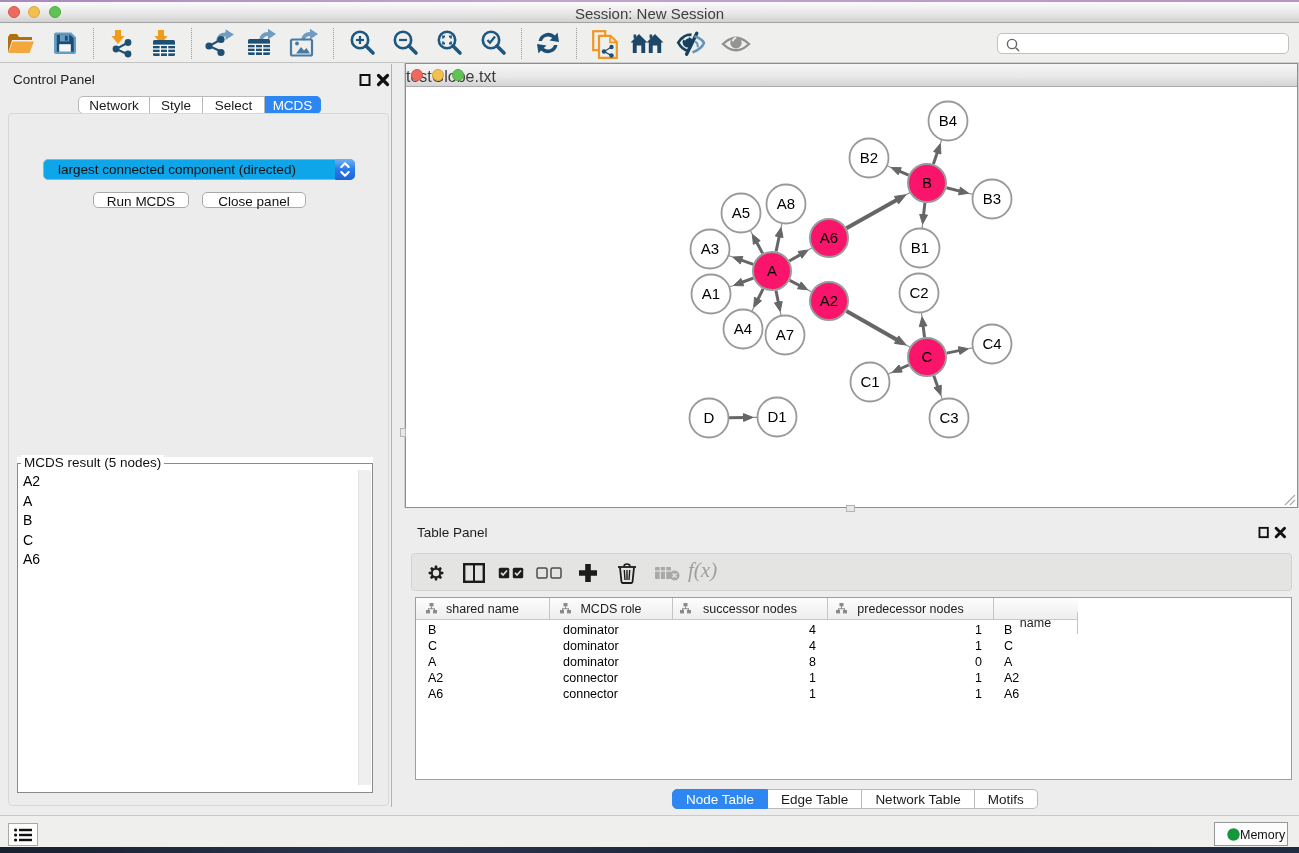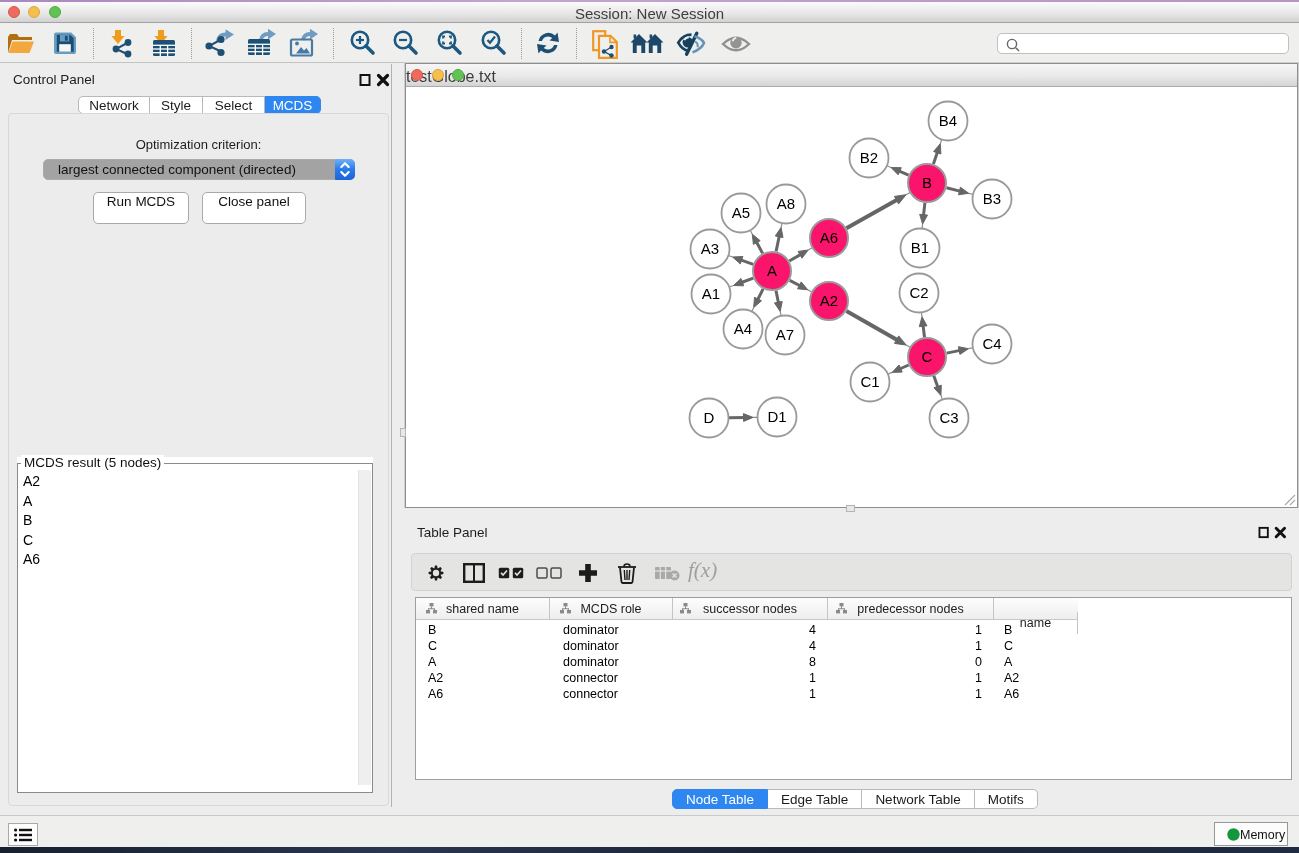--- a/index.html
+++ b/index.html
@@ -17,23 +17,23 @@
 
 #cp{left:0;top:64px;width:392px;height:743px;background:#ededed;border-right:1px solid #b2b2b2;}
 #cp .hdr{position:absolute;left:13px;top:8px;font-size:13.5px;color:#1d1d1d;}
 .tabrow{position:absolute;display:flex;font-size:13.5px;color:#1b1b1b;border-radius:9px;}
 .tab{background:#fff;border:1px solid #b9b9b9;border-left:none;padding:0 13px;height:18px;line-height:17px;text-align:center;}
 .tab.first{border-left:1px solid #b9b9b9;border-radius:5px 0 0 5px;}
 .tab.last{border-radius:0 5px 5px 0;}
 .tab.sel{background:#2e87f0;border-color:#2e87f0;color:#fff;}
 #cppanel{left:8px;top:49px;width:381px;height:693px;background:#ececec;border:1px solid #d8d8d8;border-radius:4px;}
 #optlab{left:0;width:100%;top:23px;text-align:center;font-size:13px;color:#1d1d1d;}
-#dropdown{left:34px;top:45px;width:312px;height:21px;background:#a3a3a3;border:1px solid #ababab;border-radius:5px;font-size:13.5px;color:#111;line-height:19px;text-align:left;padding-left:14px;}
+#dropdown{left:34px;top:45px;width:312px;height:21px;background:#0ea5e9;border:1px solid #ababab;border-radius:5px;font-size:13.5px;color:#111;line-height:19px;text-align:left;padding-left:14px;}
 #dropbtn{right:-1px;top:-1px;width:20px;height:21px;border-radius:1px 5px 5px 1px;background:linear-gradient(#6cb1f8,#2a7bea 50%,#1c63d8);}
-.btn{position:absolute;height:32px;background:#fff;border:1px solid #aaa;border-radius:5px;font-size:13.5px;color:#111;text-align:center;line-height:18px;}
+.btn{position:absolute;height:16px;background:#fff;border:1px solid #aaa;border-radius:5px;font-size:13.5px;color:#111;text-align:center;line-height:18px;}
 #resultbox{left:8px;top:343px;width:356px;height:336px;background:#fff;}
 #resultbox .bd{position:absolute;left:0;top:6px;right:0;bottom:0;border:1px solid #8a8a8a;}
 #resultbox .leg{position:absolute;left:4px;top:-2px;padding:0 3px;background:#fff;font-size:13.5px;color:#111;}
 #resultbox .items{position:absolute;left:6px;top:15px;font-size:14px;color:#000;line-height:19.5px;}
 #resultbox .sb{position:absolute;right:2px;top:13px;width:13px;height:315px;background:#efefef;border-left:1px solid #e2e2e2;}
 
 #netwin{left:405px;top:63px;width:893px;height:445px;background:#fff;border:1px solid #8e8e8e;box-shadow:0 0 0 1px #cfcfcf;}
 #nettb{position:absolute;left:0;top:0;width:100%;height:23px;background:linear-gradient(#f6f6f6,#e9e9e9 55%,#d4d4d4);border-bottom:1px solid #ababab;}
 #nettb .t{position:absolute;left:0;right:0;top:4px;font-size:16px;color:#3c3c3c;}
 
@@ -207,21 +207,20 @@
       <rect x="3.5" y="2" width="9" height="10" fill="none" stroke="#111" stroke-width="2"></rect>
       <path d="M21.5 2.5 L30.5 11.5 M30.5 2.5 L21.5 11.5" stroke="#111" stroke-width="3.2" stroke-linecap="round"></path>
     </svg>
   <div class="tabrow" style="left:78px;top:32px;">
     <div class="tab first" style="width:72px;padding:0;">Network</div>
       <div class="tab" style="width:53px;padding:0;">Style</div>
       <div class="tab" style="width:62px;padding:0;">Select</div>
       <div class="tab sel last" style="width:56px;padding:0;">MCDS</div>
   </div>
   <div class="abs" id="cppanel">
-    <div class="abs" id="optlab">Optimization criterion:</div>
     <div class="abs" id="dropdown">largest connected component (directed)
       <div class="abs" id="dropbtn">
           <svg width="20" height="21" viewBox="0 0 20 21" style="left:0;top:0">
             <path d="M6.3 8 L10 4.2 L13.7 8" fill="none" stroke="#fff" stroke-width="2.1" stroke-linecap="round" stroke-linejoin="round"></path>
             <path d="M6.3 13 L10 16.8 L13.7 13" fill="none" stroke="#fff" stroke-width="2.1" stroke-linecap="round" stroke-linejoin="round"></path>
           </svg>
         </div>
     </div>
     <div class="btn" style="left:84px;top:78px;width:96px;">Run MCDS</div>
     <div class="btn" style="left:193px;top:78px;width:104px;">Close panel</div>

